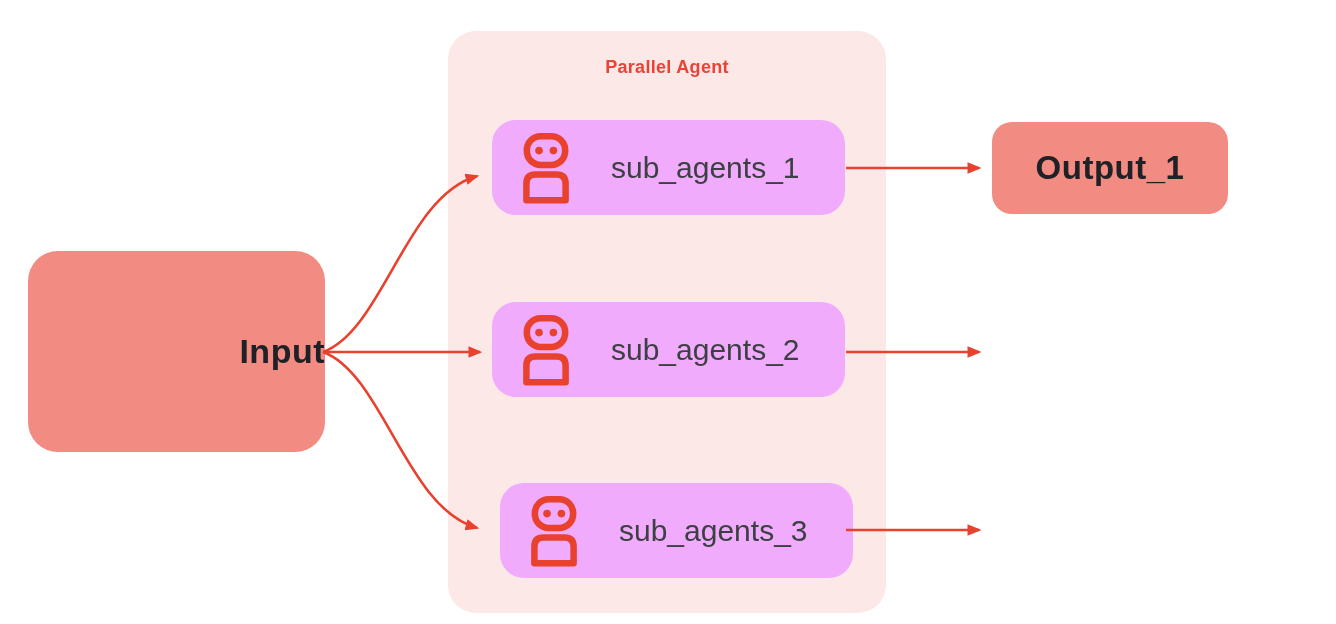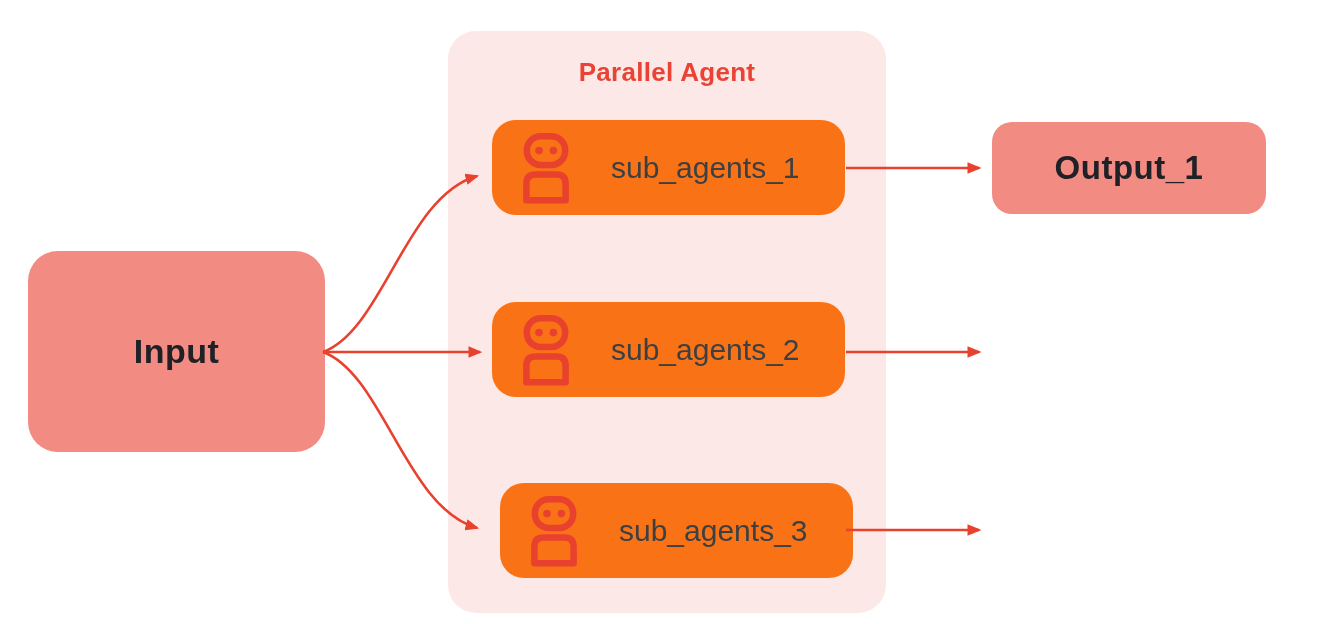--- a/index.html
+++ b/index.html
@@ -15,21 +15,21 @@
     background: #ffffff;
   }
 
   
   .input-node {
     position: absolute;
     left: 28px; top: 251px;
     width: 297px; height: 201px;
     background: #F28B82;
     border-radius: 30px;
-    display: flex; align-items: center; justify-content: center;
+    display: flex; align-items: center; justify-content: flex-end;
     z-index: 2;
   }
   .node-label {
     font-size: 34px;
     font-weight: 700;
     color: #202126;
     letter-spacing: 0.5px;
   }
 
   
@@ -38,53 +38,53 @@
     left: 448px; top: 31px;
     width: 438px; height: 582px;
     background: #FCE8E6;
     border-radius: 28px;
     z-index: 1;
   }
   .parallel-title {
     position: absolute;
     top: 26px; left: 0; right: 0;
     text-align: center;
-    font-size: 26px;
+    font-size: 18px;
     font-weight: 700;
     color: #EA4335;
     letter-spacing: 0.3px;
   }
 
   
   .subagent-node {
     position: absolute;
     left: 44px;
     width: 353px; height: 95px;
-    background: #f97316;
+    background: #f0abfc;
     border-radius: 24px;
     display: flex; align-items: center;
     padding-left: 27px;
     gap: 38px;
     z-index: 3;
   }
   .subagent-node.row-0 { top: 89px; }
   .subagent-node.row-1 { top: 271px; }
   .subagent-node.row-2 { top: 452px; margin-left: 8px; }
   .subagent-label {
     font-size: 30px;
     font-weight: 400;
     color: #3C4043;
   }
   .robot-icon-svg { width: 54px; height: 72px; display: block; }
 
   
   .output-node {
     position: absolute;
     left: 992px;
-    width: 274px; height: 92px;
+    width: 236px; height: 92px;
     background: #F28B82;
     border-radius: 20px;
     display: flex; align-items: center; justify-content: center;
     z-index: 2;
   }
   .output-node.row-0 { top: 122px; }
   .output-node.row-1 { top: 306px; }
   .output-node.row-2 { top: 484px; }
   .output-label {
     font-size: 33px;

